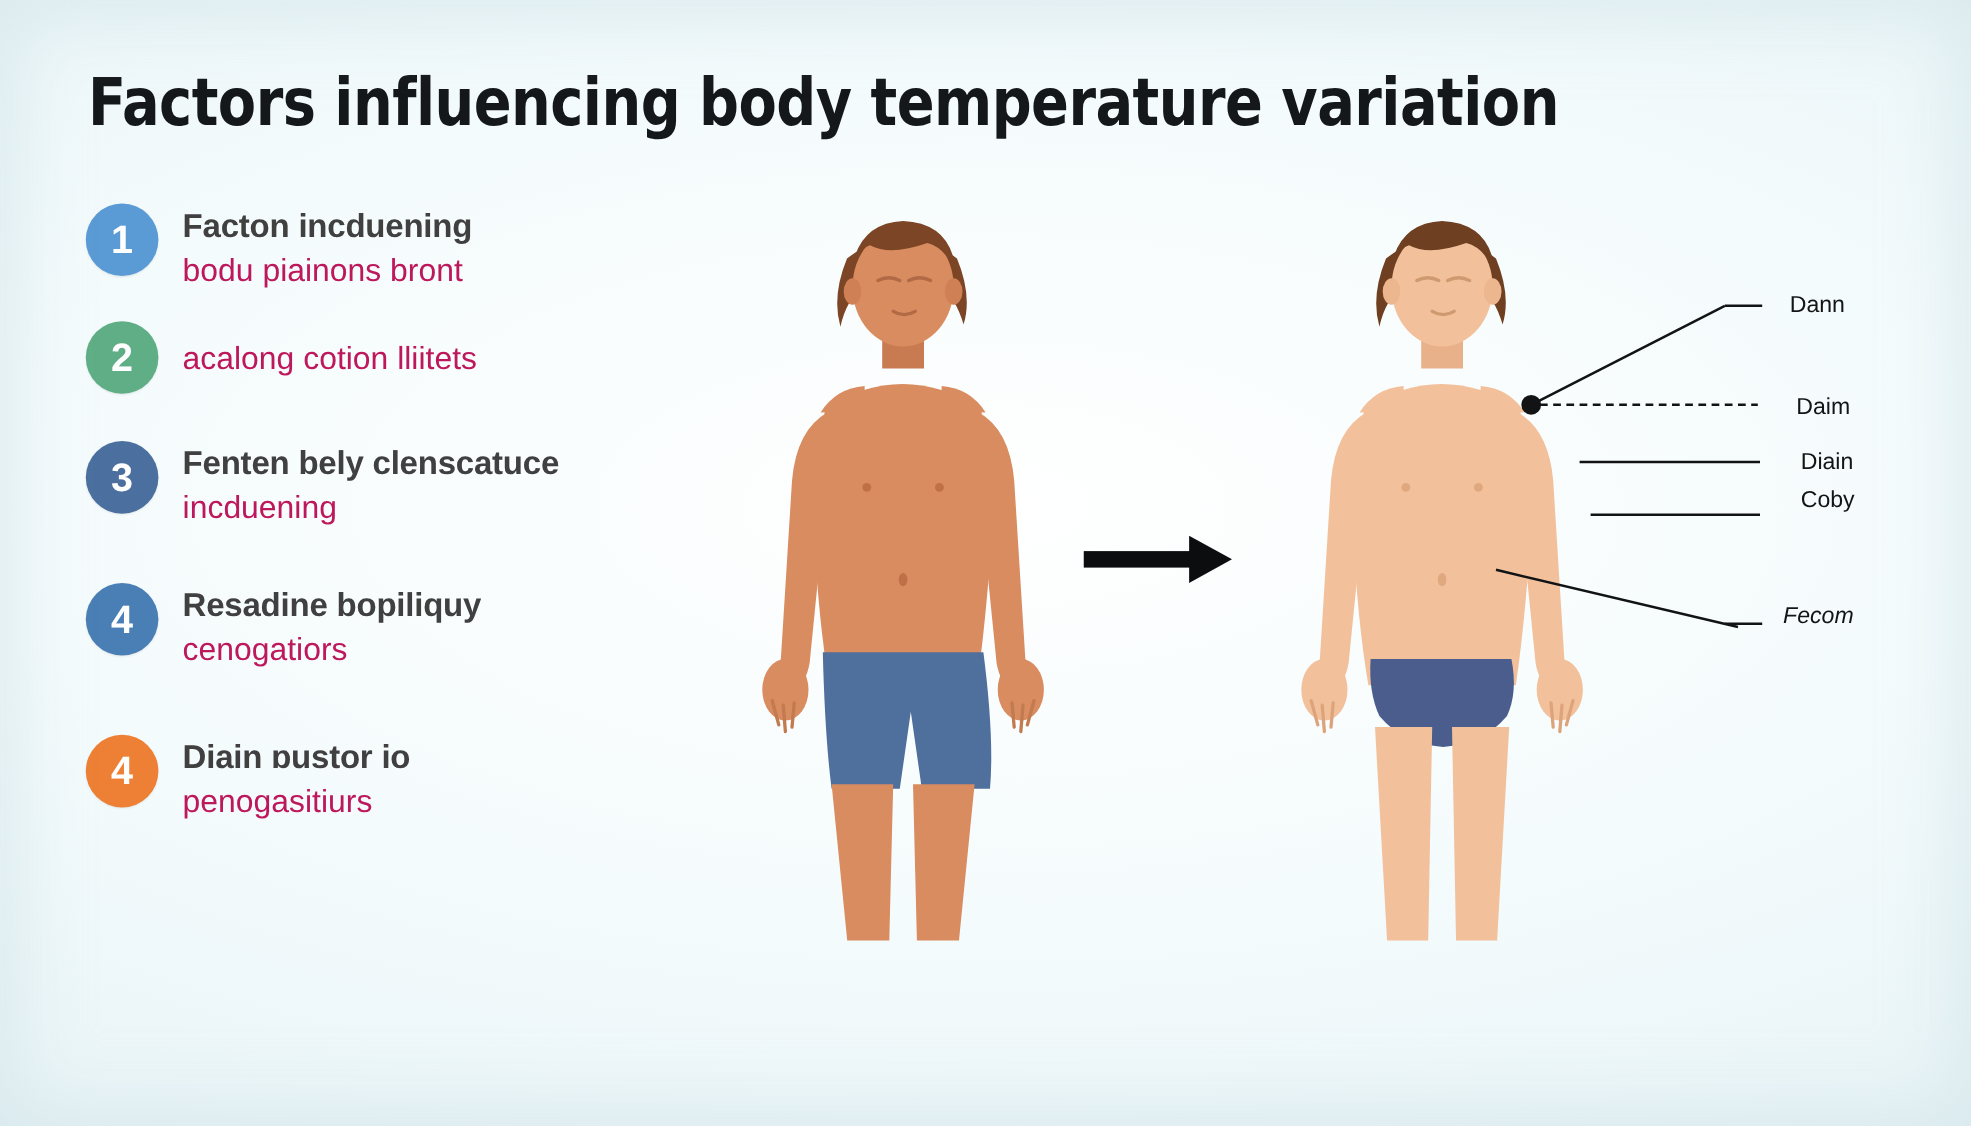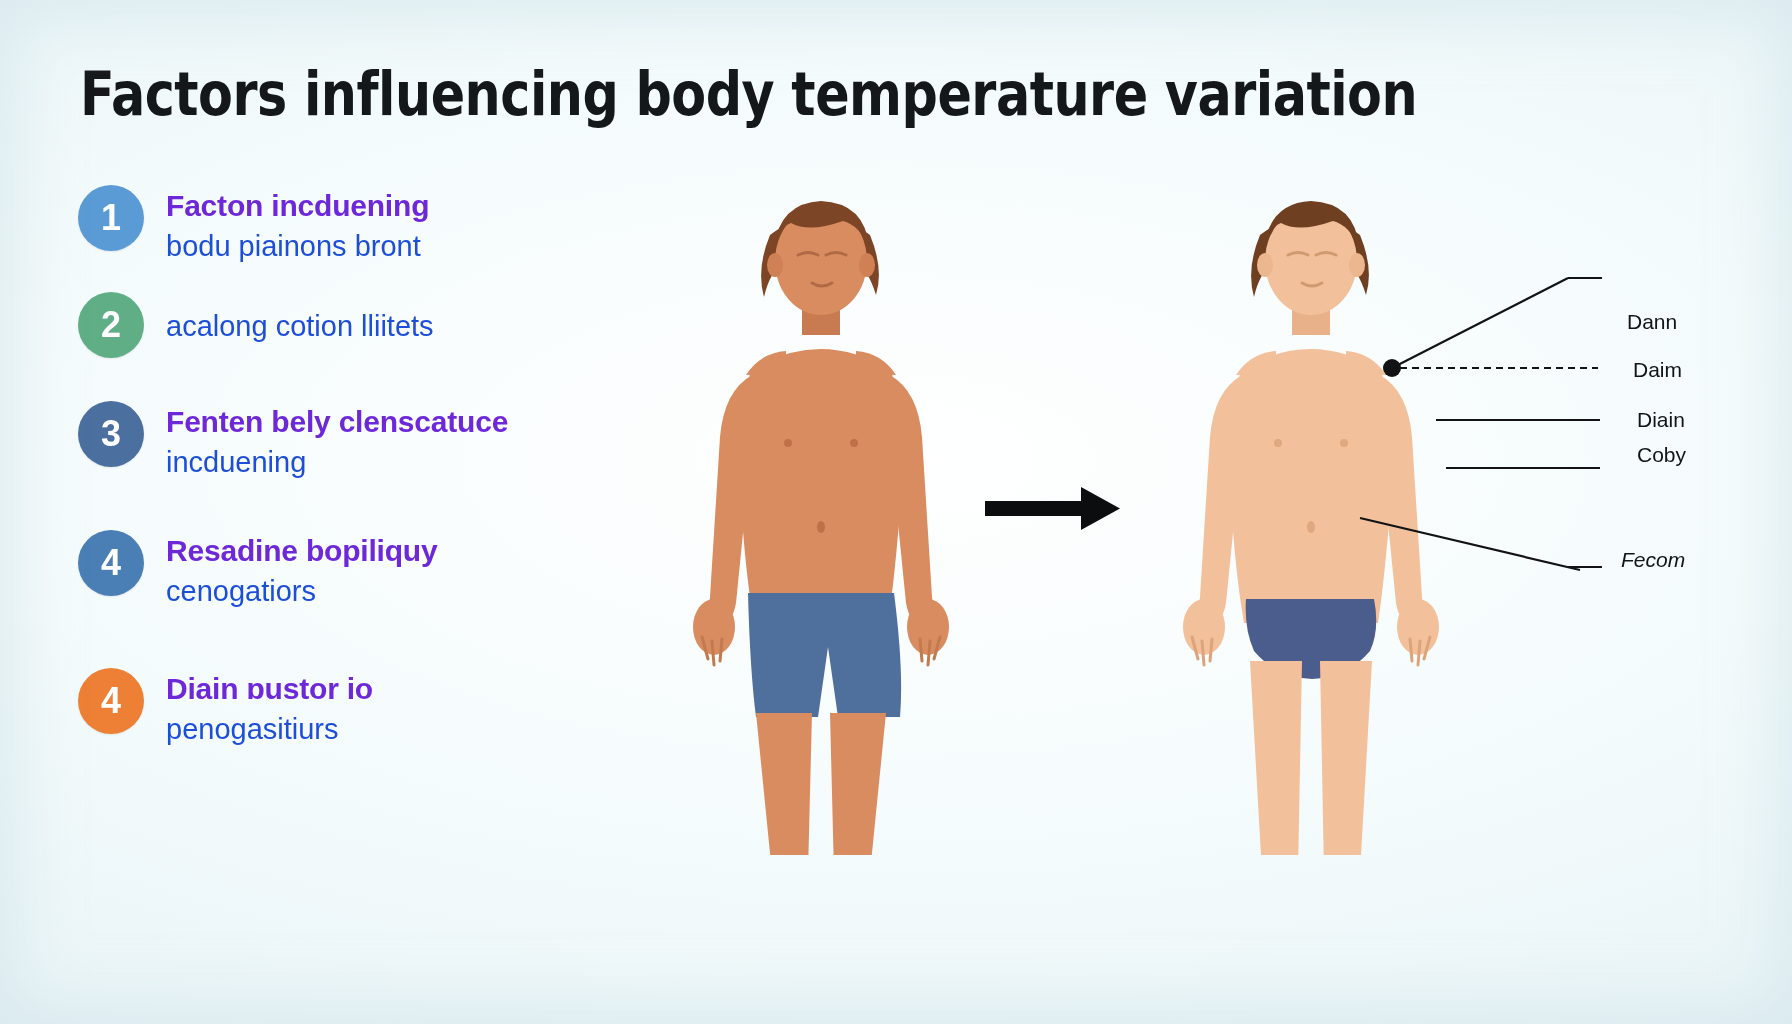--- a/index.html
+++ b/index.html
@@ -75,29 +75,29 @@
     box-shadow: 0 1px 2px rgba(0,0,0,0.08);
   }
   .item-text {
     margin-left: 22px;
     padding-top: 2px;
     max-width: 470px;
   }
   .item-head {
     font-size: 30px;
     font-weight: 700;
-    color: #6d28d9;
+    color: #404040;
     line-height: 1.28;
     letter-spacing: -0.2px;
     white-space: nowrap;
   }
   .item-sub {
     font-size: 29px;
     font-weight: 400;
-    color: #1d4ed8;
+    color: #be185d;
     line-height: 1.3;
     margin-top: 3px;
     white-space: nowrap;
   }
 
   
   .figure {
     position: absolute;
   }
   .arrow-wrap {
@@ -277,20 +277,20 @@
     <line x1="150" y1="128" x2="348" y2="128" stroke="#111315" stroke-width="2.2" stroke-dasharray="7 5"></line>
 
     <line x1="186" y1="180" x2="350" y2="180" stroke="#111315" stroke-width="2.2"></line>
 
     <line x1="196" y1="228" x2="350" y2="228" stroke="#111315" stroke-width="2.2"></line>
 
     <line x1="110" y1="278" x2="330" y2="330" stroke="#111315" stroke-width="2.2"></line>
     <line x1="318" y1="327" x2="352" y2="327" stroke="#111315" stroke-width="2.2"></line>
   </svg>
 
-  <div class="callout-label" style="left:1627px; top:266px;margin-top:44px;">Dann</div>
+  <div class="callout-label" style="left:1627px; top:266px;">Dann</div>
   <div class="callout-label" style="left:1633px; top:358px;">Daim</div>
   <div class="callout-label" style="left:1637px; top:408px;">Diain</div>
   <div class="callout-label" style="left:1637px; top:443px;">Coby</div>
   <div class="callout-label" style="left:1621px; top:548px;font-style:italic;">Fecom</div>
 
   <div class="bg-edge"></div>
 </div>
 
 </body></html>

